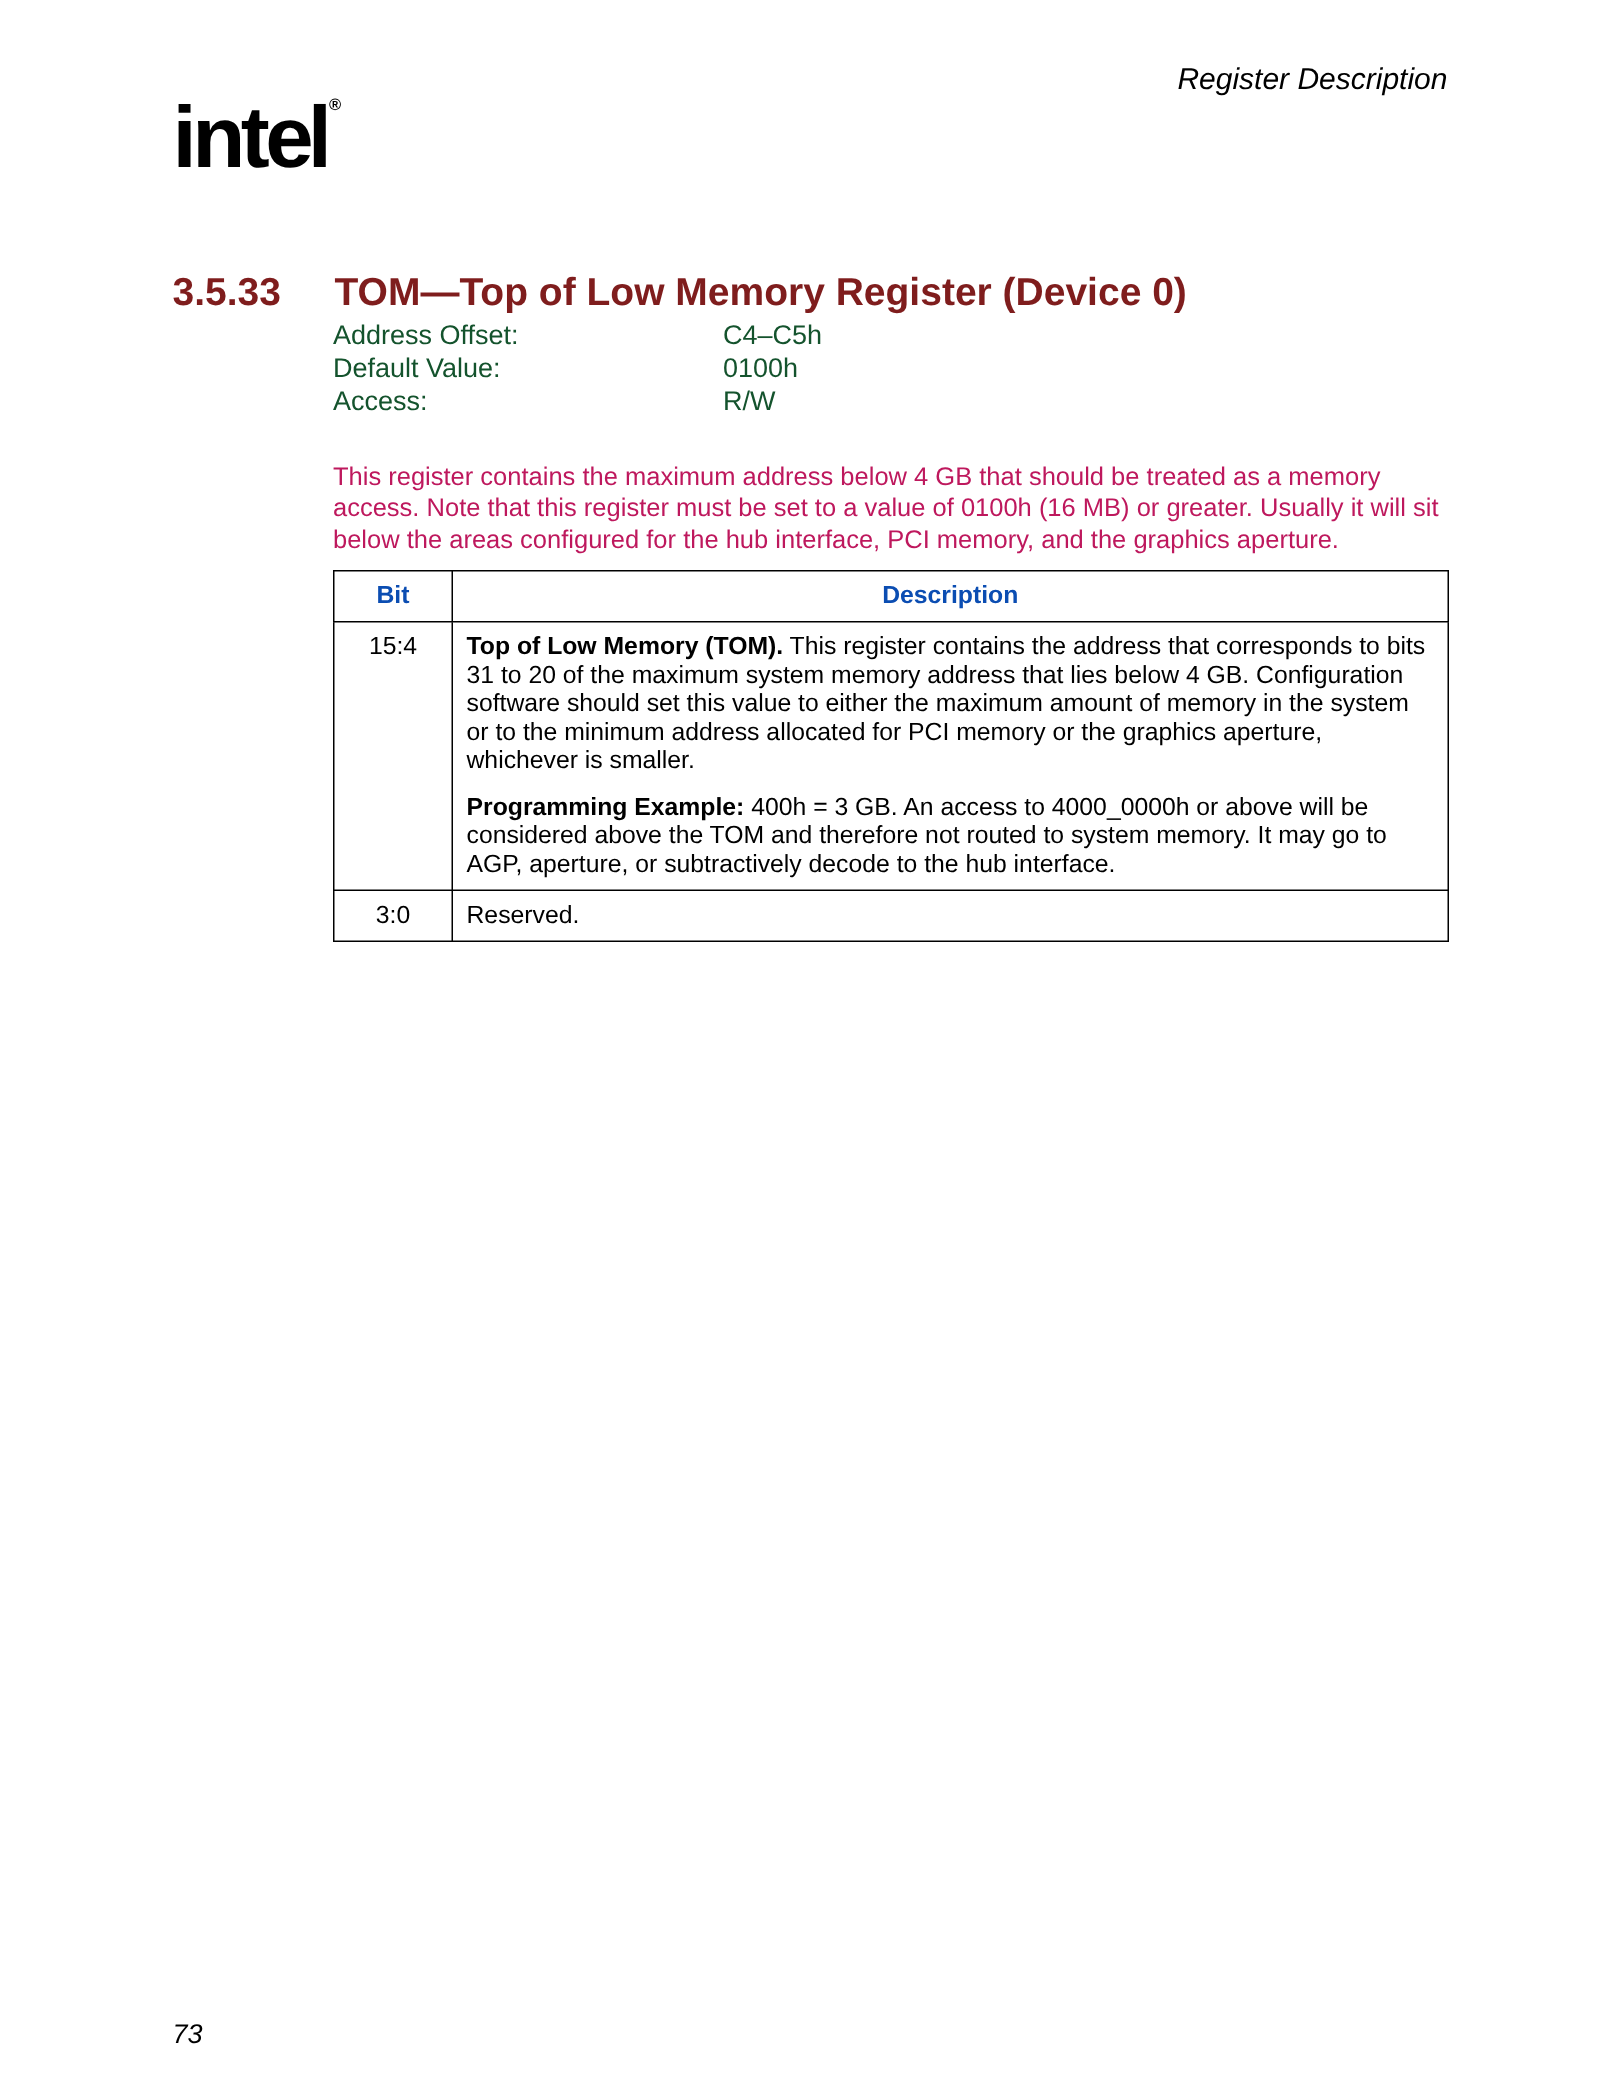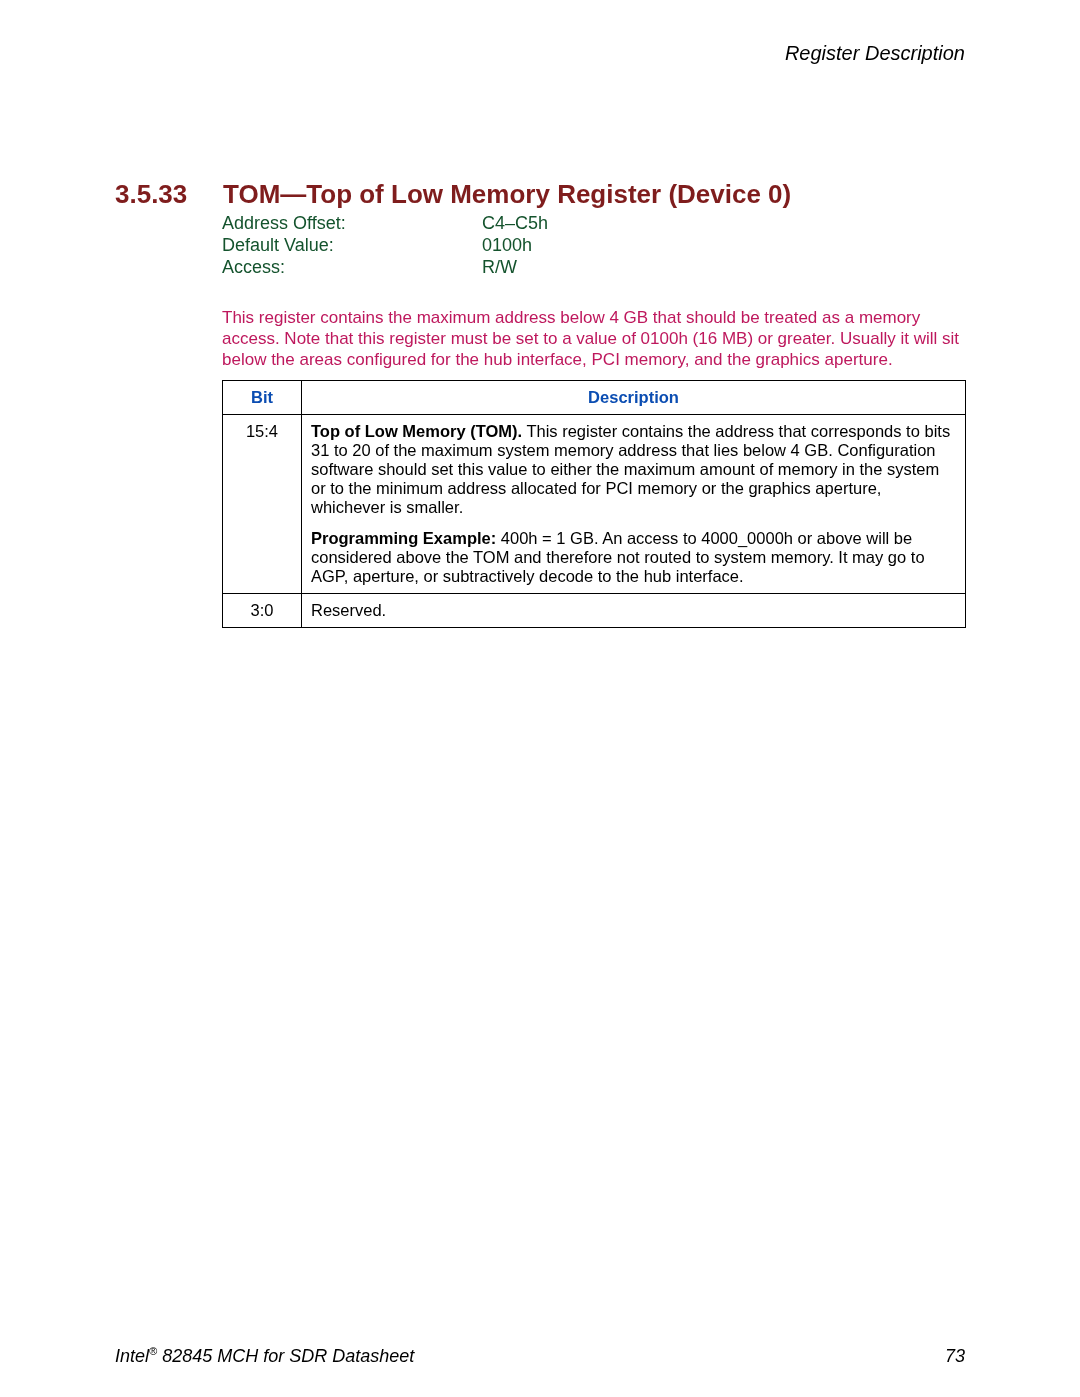--- a/index.html
+++ b/index.html
@@ -122,20 +122,23 @@
   .footer .pg { font-style: italic; }
   .footer sup { font-size: 11px; line-height: 0; }
 </style>
 </head>
 <body>
 
 <div class="page">
 
   <div class="header-right">Register Description</div>
 
+  <div class="logo">
+    <span class="int">int</span><span class="e">e</span><span class="l-tall">l</span><sub class="reg">®</sub>
+  </div>
 
   <div class="section-heading">
     <span class="num">3.5.33</span><span>TOM—Top of Low Memory Register (Device 0)</span>
   </div>
 
   <div class="props">
     <div class="props-row">
       <div class="props-label">Address Offset:</div>
       <div>C4–C5h</div>
     </div>
@@ -159,33 +162,30 @@
       </tr>
     </thead>
     <tbody>
       <tr>
         <td class="bit-col">15:4</td>
         <td>
           <div>
             <b>Top of Low Memory (TOM).</b><span> This register contains the address that corresponds to bits 31 to 20 of the maximum system memory address that lies below 4 GB. Configuration software should set this value to either the maximum amount of memory in the system or to the minimum address allocated for PCI memory or the graphics aperture, whichever is smaller.</span>
           </div>
           <div class="desc-para2">
-            <b>Programming Example:</b><span> 400h = 1 GB. An access to 4000_0000h or above will be considered above the TOM and therefore not routed to system memory. It may go to AGP, aperture, or subtractively decode to the hub interface.</span>
+            <b>Programming Example:</b><span> 400h = 3 GB. An access to 4000_0000h or above will be considered above the TOM and therefore not routed to system memory. It may go to AGP, aperture, or subtractively decode to the hub interface.</span>
           </div>
         </td>
       </tr>
       <tr>
         <td class="bit-col">3:0</td>
         <td>
           <span>Reserved.</span>
         </td>
       </tr>
     </tbody>
   </table>
 
   <div class="footer">
-    <div>
-      <span>Intel</span><sup>®</sup><span> 82845 MCH for SDR Datasheet</span>
-    </div>
     <div class="pg">73</div>
   </div>
 
 </div>
 
 </body></html>

